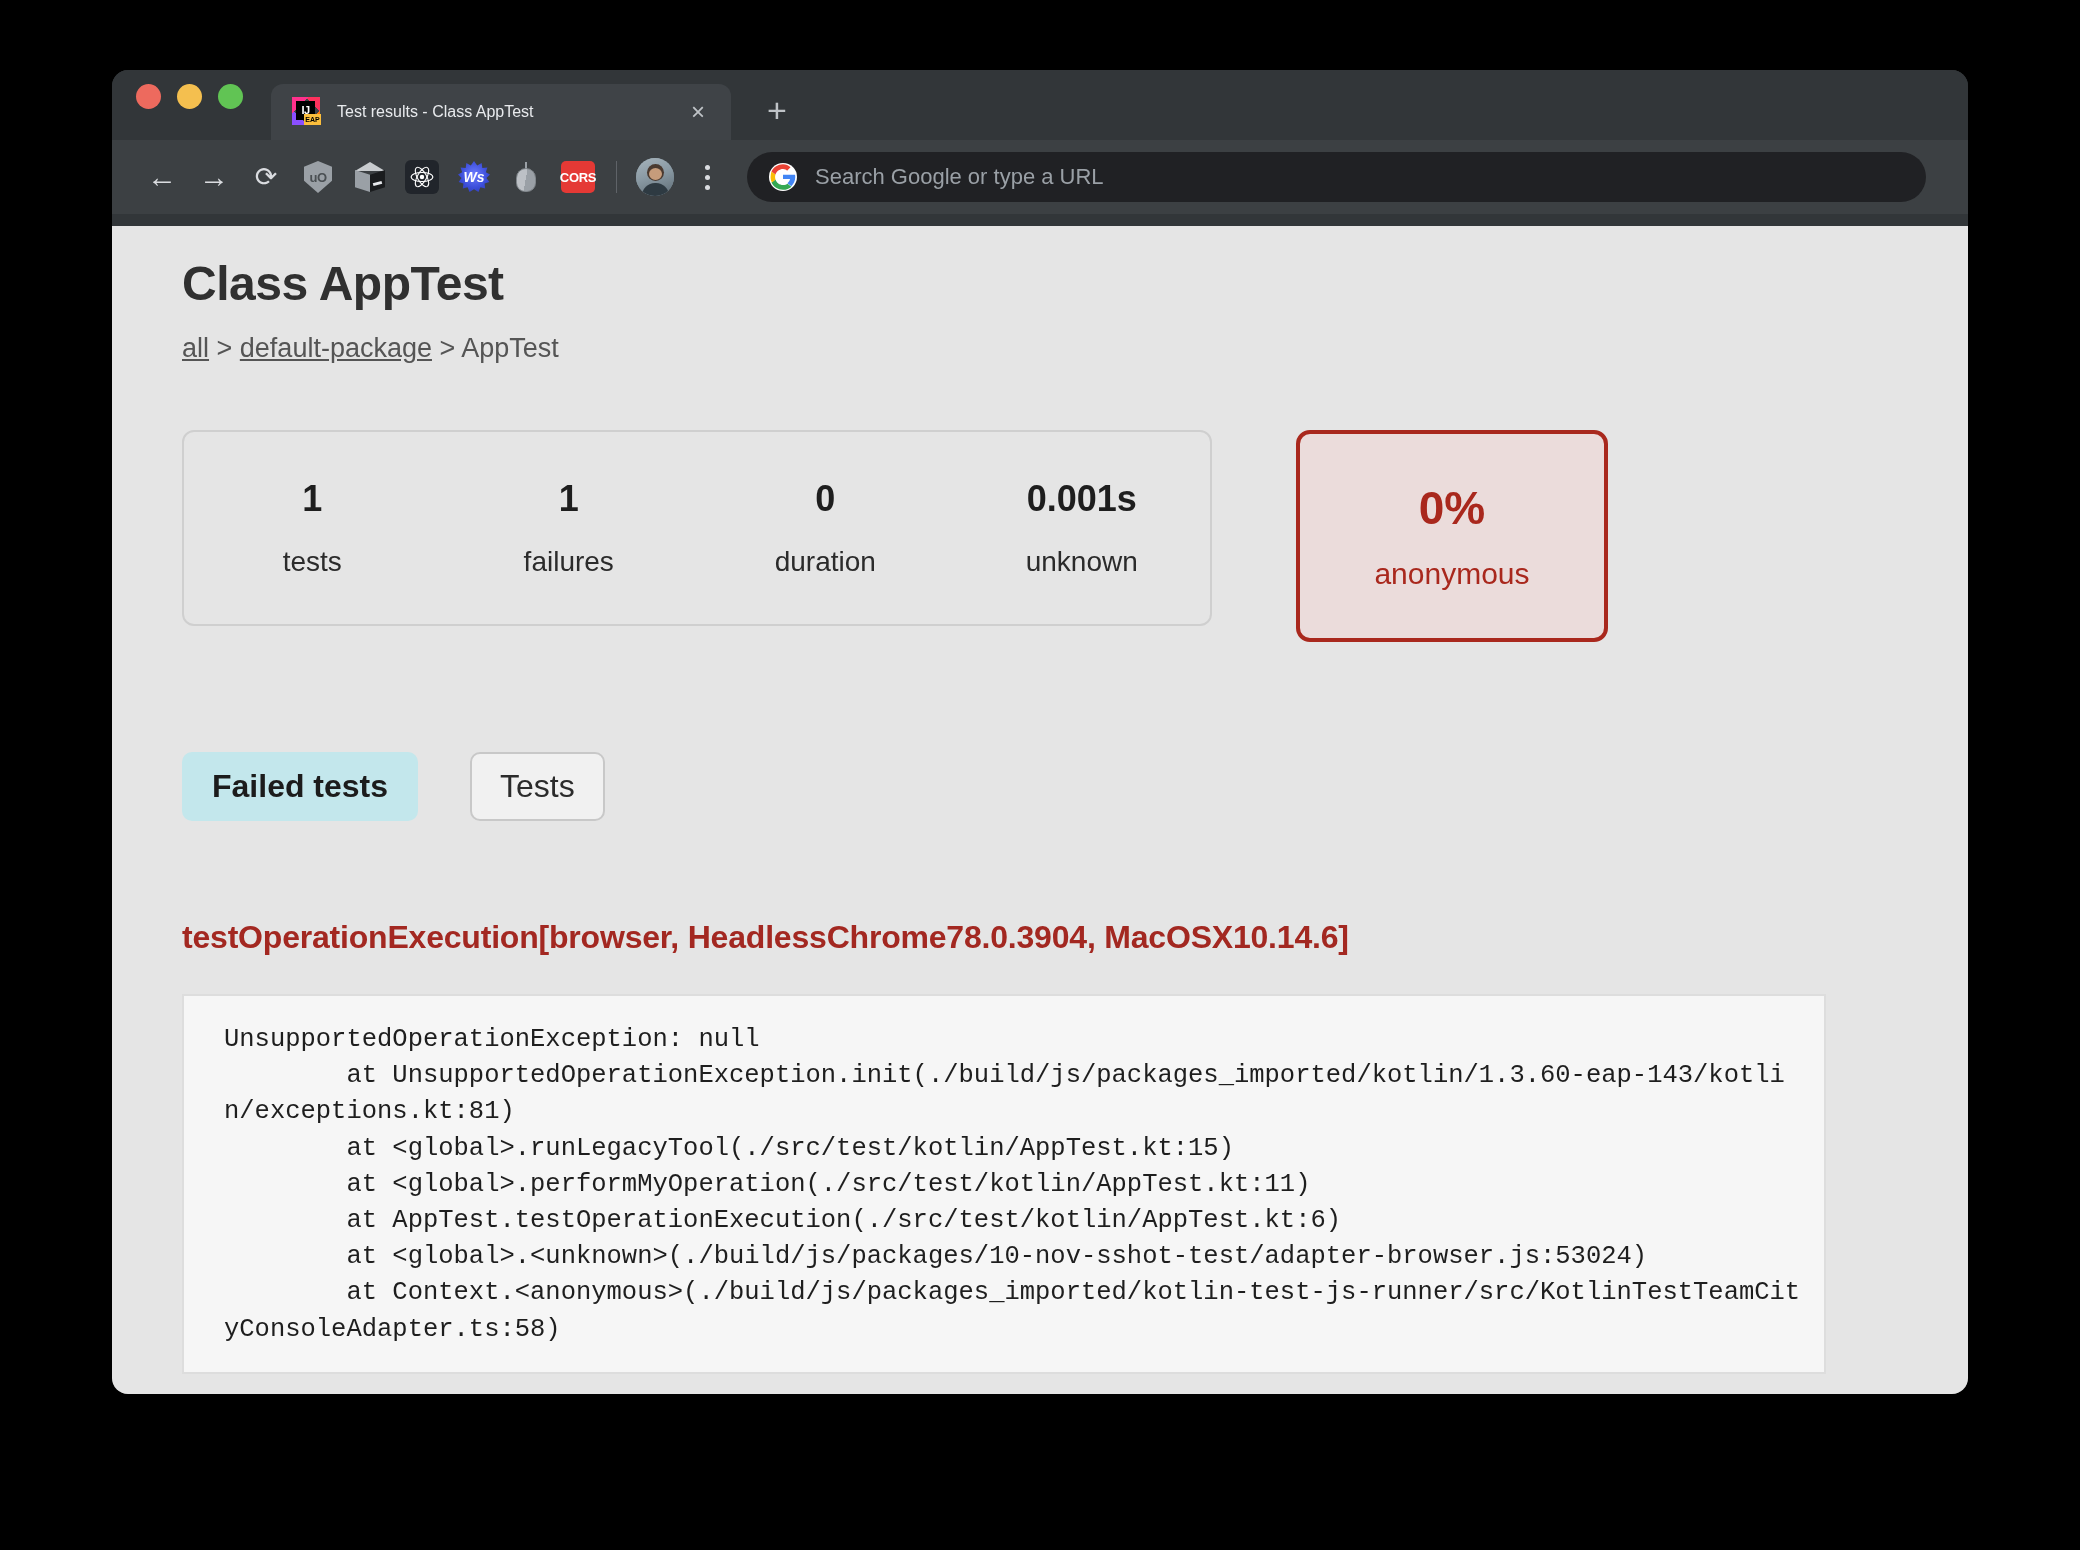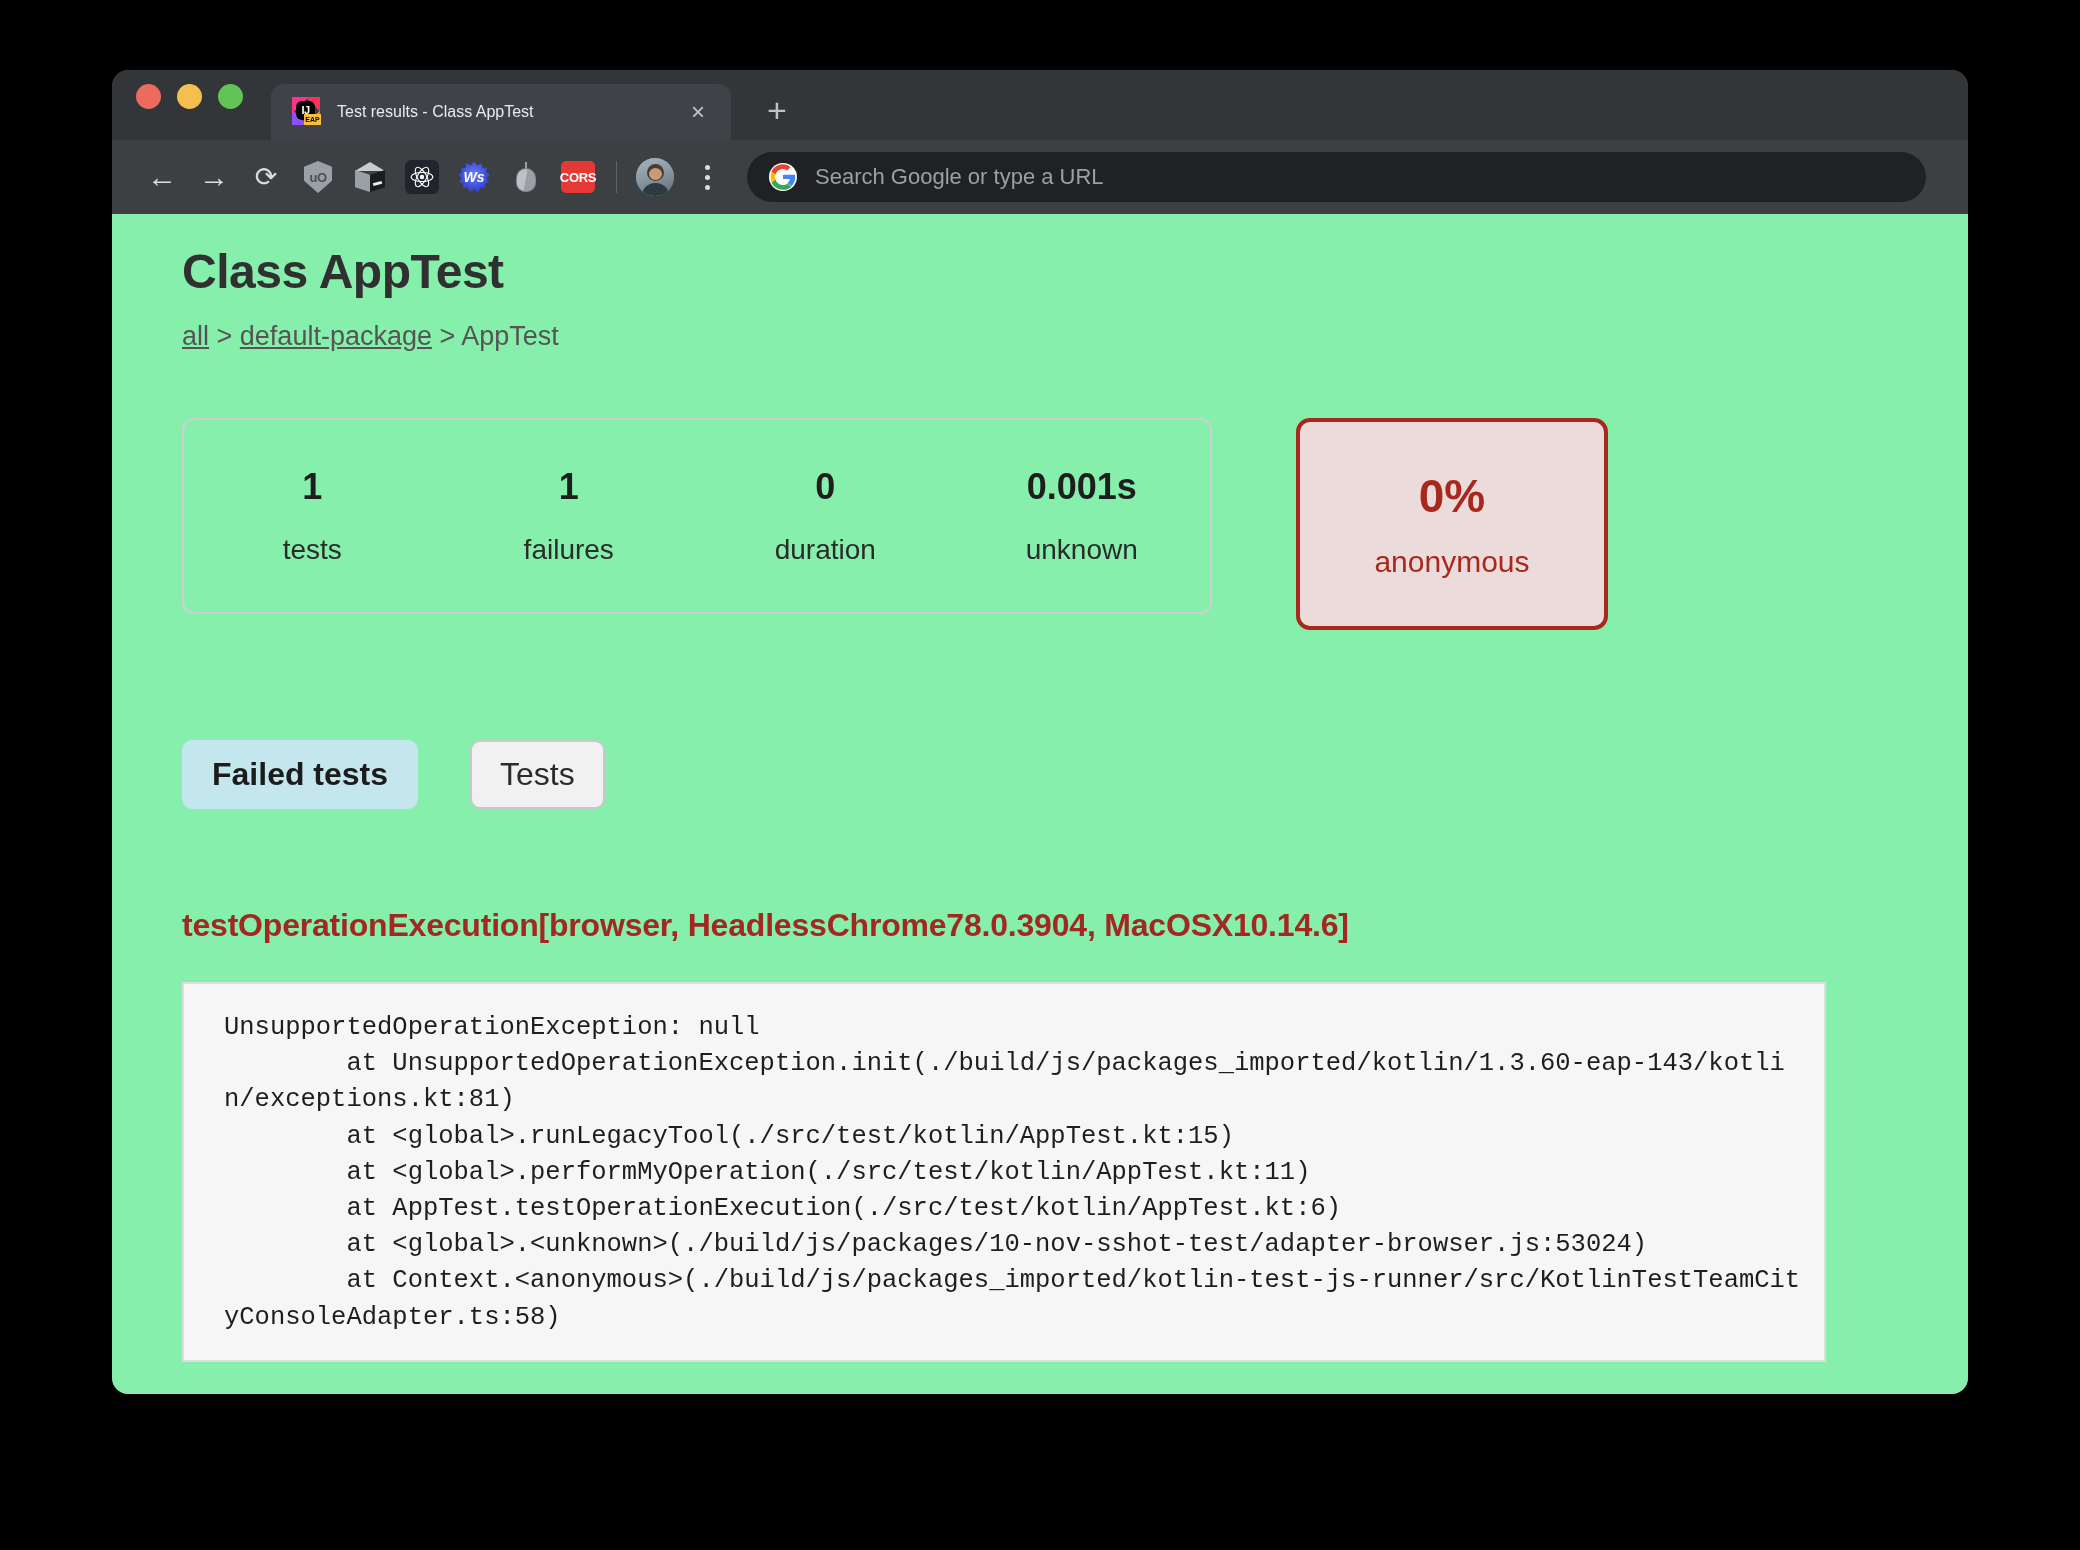--- a/index.html
+++ b/index.html
@@ -80,21 +80,20 @@
     position: absolute; left: 5px; top: 4px;
     width: 19px; height: 19px;
     background: #000;
     color: #fff;
     font-family: "Liberation Sans", sans-serif;
     font-size: 11px;
     font-weight: bold;
     line-height: 19px;
     text-align: center;
     letter-spacing: -0.5px;
-    border-radius: 6px;
   }
   .tab-favicon .ij-eap {
     position: absolute; left: 13px; top: 17px;
     width: 17px; height: 11px;
     background: #FBBE3C;
     color: #000;
     font-size: 7px;
     font-weight: bold;
     line-height: 11px;
     text-align: center;
@@ -332,23 +331,24 @@
   }
   #kebab span {
     width: 5px; height: 5px; border-radius: 50%;
     background: #DADCE0;
     display: block;
   }
 
   
   #viewport {
     flex: 1 1 auto;
-    background: #86efac;
+    background: #e5e5e5;
     overflow: hidden;
     position: relative;
+    margin-top: 12px;
   }
 
   #page {
     padding: 30px 70px 0 70px;
   }
 
   #page-title {
     font-size: 48px;
     font-weight: bold;
     color: #303030;

